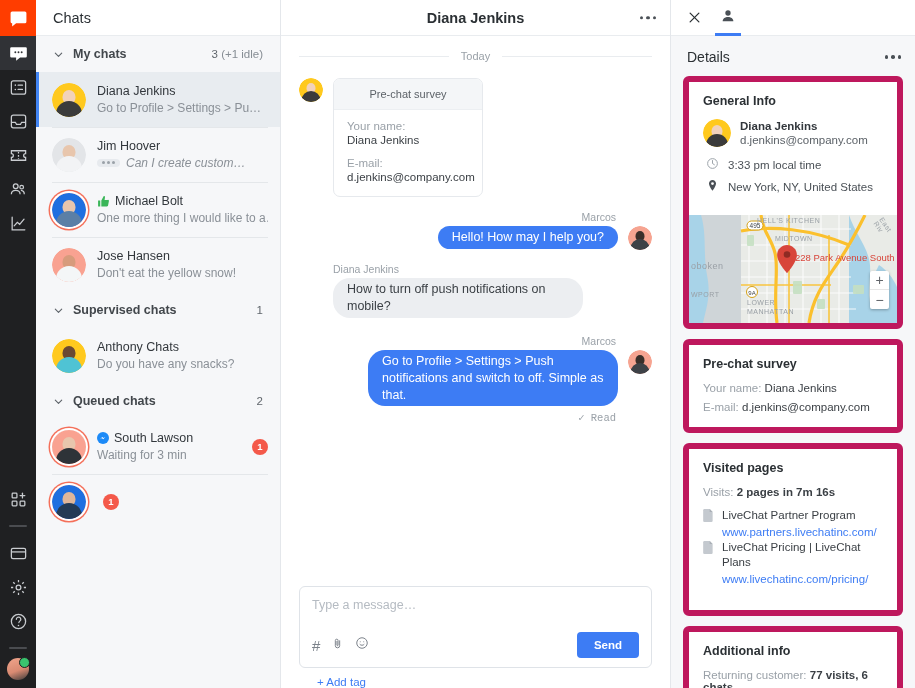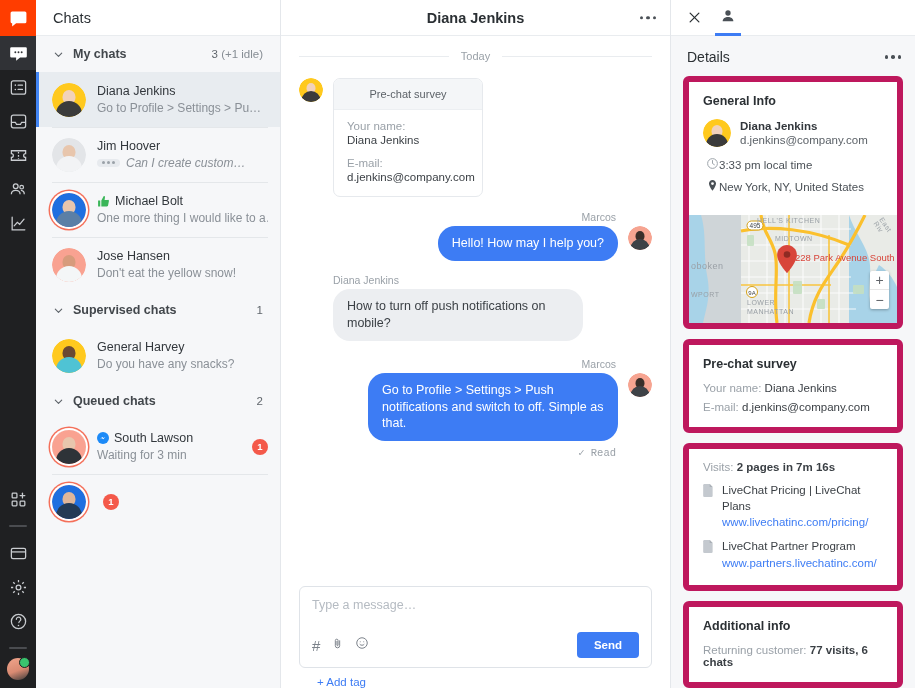--- a/index.html
+++ b/index.html
@@ -135,21 +135,21 @@
   }
   .survey-card-b { padding: 10px 13px 13px; }
   .survey-lbl { font-size: 11.5px; color:#9aa1a8; margin-bottom: 2px; }
   .survey-val { font-size: 11.5px; color:#3a3f44; margin-bottom: 11px; }
   .survey-val:last-child { margin-bottom: 0; }
 
   .row-r { display:flex; justify-content:flex-end; align-items:flex-start; }
   .sender-r { text-align:right; font-size:10.5px; color:#9aa1a8; margin-bottom:3px; padding-right:36px; }
   .sender-l { font-size:10.5px; color:#9aa1a8; margin-bottom:3px; margin-left:34px; }
   .bub {
-    border-radius: 17px; padding: 9px 14px; font-size: 12.5px; line-height: 1.35;
+    border-radius: 17px; padding: 3px 14px; font-size: 12.5px; line-height: 1.35;
     max-width: 250px;
   }
   .bub.out { background:#3d7cf4; color:#fff; }
   .bub.in { background:#eceef1; color:#3a3f44; }
   .out-av { width:24px;height:24px;flex:0 0 24px; margin-left:10px; border-radius:50%; overflow:hidden; position:relative; }
   .read { text-align:right; font-size:10.5px; color:#9aa1a8; margin-top:5px; padding-right:36px;font-family:Liberation Mono, monospace; }
 
   .in-stack { margin-left: 34px; }
   .in-stack .bub { display:inline-block; margin-bottom:6px; }
 
@@ -192,21 +192,21 @@
     margin-bottom: 10px; overflow:hidden;
   }
   .card-pad { padding: 12px 14px 14px; }
   .card h3 { font-size:12.5px; color:#2b3034; font-weight:bold; margin-bottom: 11px; }
   .gi-person { display:flex; align-items:center; margin-bottom: 10px; }
   .gi-person .av { width:28px;height:28px;flex:0 0 28px;margin-right:9px; }
   .gi-person .head { width:11px;height:12px;top:6px; }
   .gi-person .body { width:22px;height:13px;border-radius:11px 11px 0 0; }
   .gi-name { font-size:11.5px; color:#32373c; font-weight:bold; margin-bottom:2px; }
   .gi-mail { font-size:11.5px; color:#5c6268; }
-  .gi-line { display:flex; align-items:center; margin-bottom:7px; padding-left:3px; }
+  .gi-line { display:flex; align-items:center; gap:9px; margin-bottom:7px; padding-left:3px; }
   .gi-line span { font-size:11.5px; color:#4a5056; }
 
   .map { height: 108px; position:relative; overflow:hidden; background:#e9ece9; }
   .map-label { position:absolute; font-size:7px; color:#9aa0a6; letter-spacing:.5px; }
   .map-pin-label { position:absolute; font-size:9.5px; color:#d8453a; white-space:nowrap; }
   .map-zoom {
     position:absolute; right:8px; bottom:14px; width:19px; background:#fff;
     border-radius:2px; box-shadow:0 1px 3px rgba(0,0,0,.3);
   }
   .map-zoom div {
@@ -412,21 +412,21 @@
         </div>
         <div class="chatrow">
           <div class="av">
             <div class="av-inner" style="background:#ffc91e">
               <div class="face head" style="background:#6b4a33"></div>
               <div class="face body" style="background:#4fc3d4"></div>
             </div>
           </div>
           <div class="chat-meta">
             <div class="chat-name">
-              <span>General Harvey</span>
+              <span>Anthony Chats</span>
             </div>
             <div class="chat-prev">
               <span>Do you have any snacks?</span>
             </div>
           </div>
         </div>
         <div class="group-head">
           <span class="group-chev">
             <svg width="11" height="11" viewBox="0 0 24 24" fill="none" stroke="#5c6268" stroke-width="2.4" stroke-linecap="round" stroke-linejoin="round">
               <polyline points="5,9 12,16 19,9"></polyline>
@@ -698,48 +698,49 @@
           </div>
           <div class="kv">
             <span class="k">E-mail:</span>
             <span class="v">d.jenkins@company.com</span>
           </div>
         </div>
       </div>
 
       <div class="card">
         <div class="card-pad">
+          <h3>Visited pages</h3>
           <div class="kv" style="margin-bottom:10px">
             <span class="k">Visits:</span>
             <span class="v" style="font-weight:bold">2 pages in 7m 16s</span>
+          </div>
+          <div class="vp-item" style="margin-bottom:0">
+            <span>
+              <svg width="11" height="13" viewBox="0 0 18 22" fill="#c4c9cf">
+                  <path d="M2 0h9l5 5v15a2 2 0 01-2 2H2a2 2 0 01-2-2V2a2 2 0 012-2z"></path>
+                  <path d="M11 0l5 5h-5z" fill="#aab0b7"></path>
+                </svg>
+            </span>
+            <div>
+              <div class="vp-title">LiveChat Partner Program</div>
+              <div class="vp-url">www.partners.livechatinc.com/</div>
+            </div>
           </div>
           <div class="vp-item">
             <span>
               <svg width="11" height="13" viewBox="0 0 18 22" fill="#c4c9cf">
                   <path d="M2 0h9l5 5v15a2 2 0 01-2 2H2a2 2 0 01-2-2V2a2 2 0 012-2z"></path>
                   <path d="M11 0l5 5h-5z" fill="#aab0b7"></path>
                 </svg>
             </span>
             <div>
               <div class="vp-title">LiveChat Pricing | LiveChat Plans</div>
               <div class="vp-url">www.livechatinc.com/pricing/</div>
             </div>
           </div>
-          <div class="vp-item" style="margin-bottom:0">
-            <span>
-              <svg width="11" height="13" viewBox="0 0 18 22" fill="#c4c9cf">
-                  <path d="M2 0h9l5 5v15a2 2 0 01-2 2H2a2 2 0 01-2-2V2a2 2 0 012-2z"></path>
-                  <path d="M11 0l5 5h-5z" fill="#aab0b7"></path>
-                </svg>
-            </span>
-            <div>
-              <div class="vp-title">LiveChat Partner Program</div>
-              <div class="vp-url">www.partners.livechatinc.com/</div>
-            </div>
-          </div>
         </div>
       </div>
 
       <div class="card">
         <div class="card-pad">
           <h3>Additional info</h3>
           <div class="kv">
             <span class="k">Returning customer:</span>
             <span class="v" style="font-weight:bold">77 visits, 6 chats</span>
           </div>

